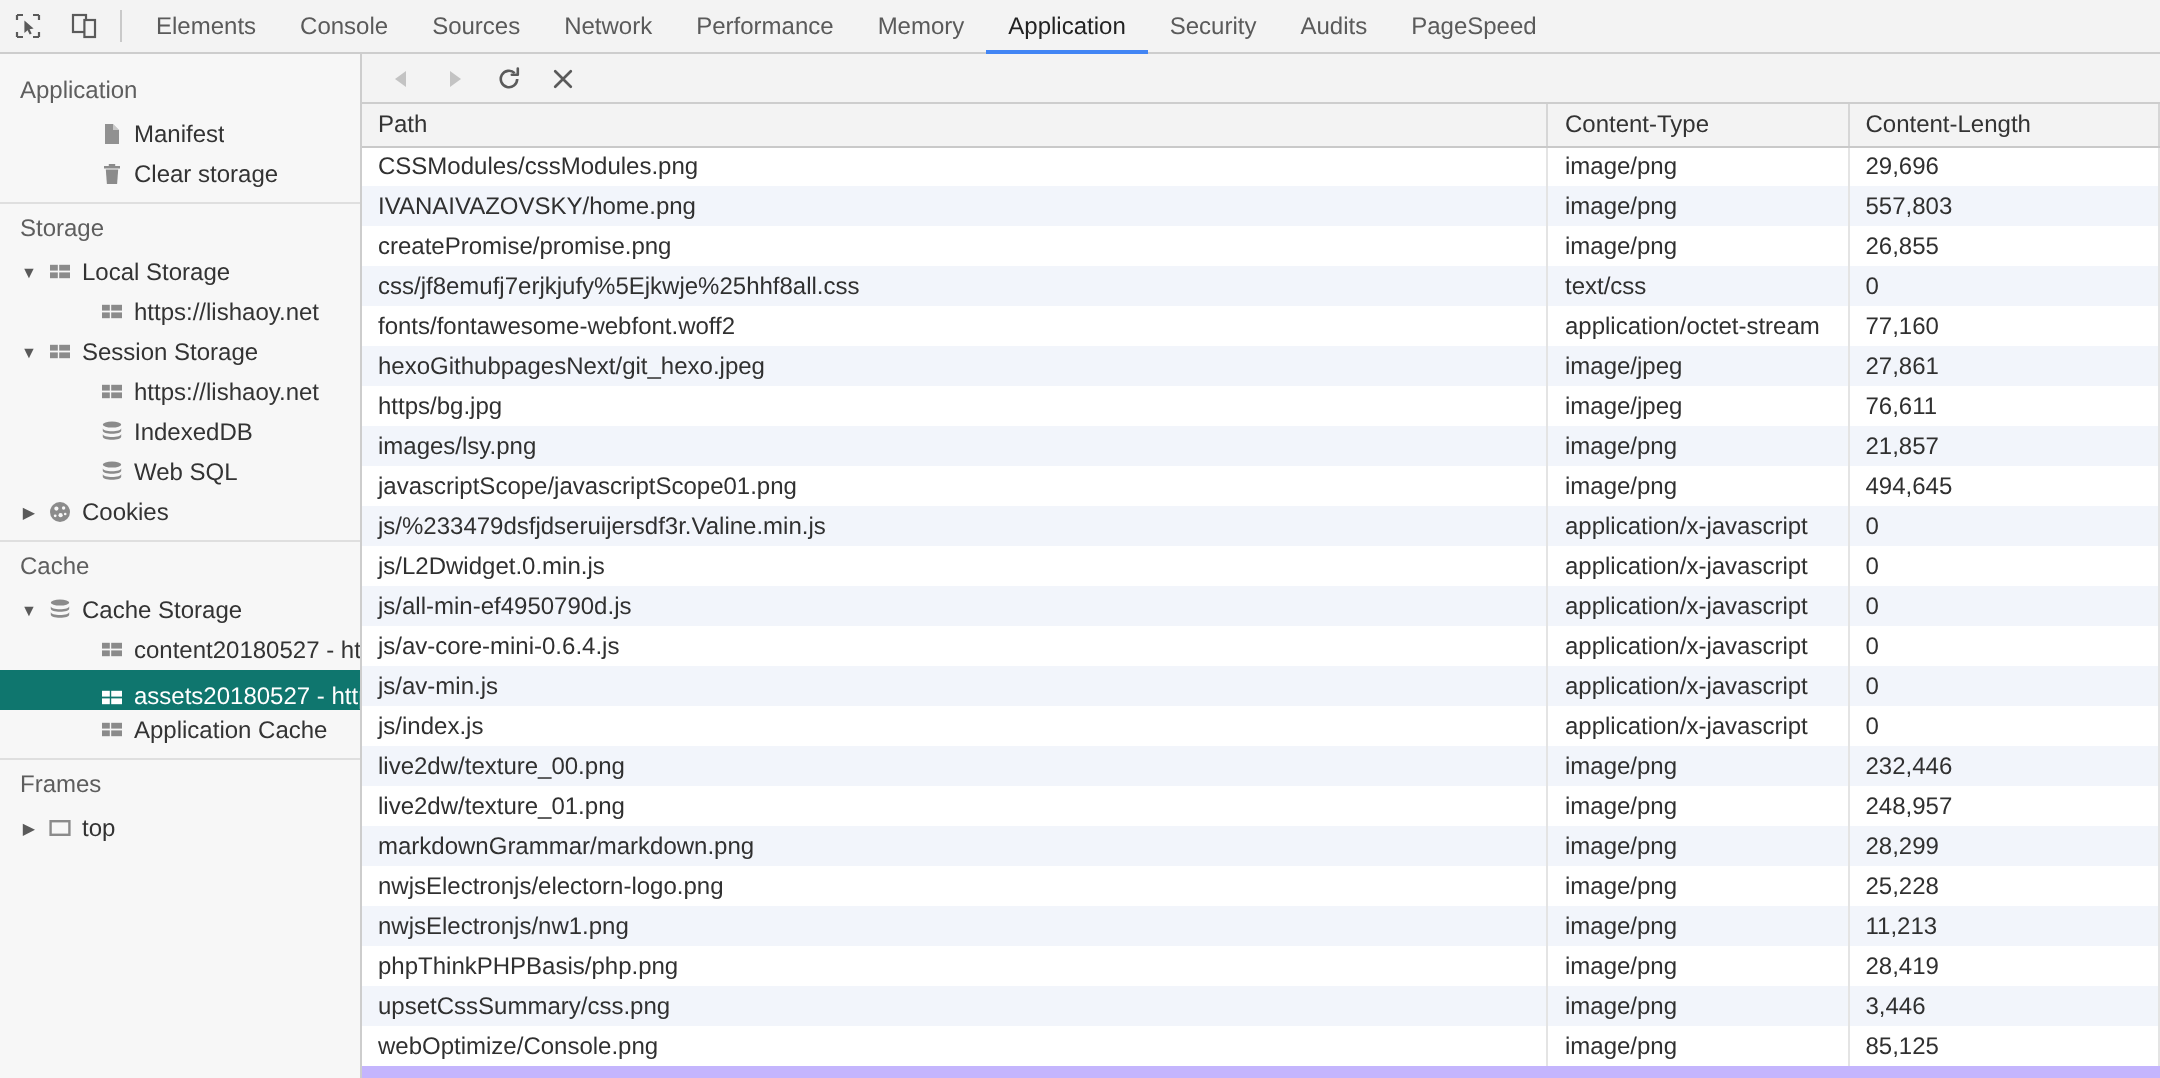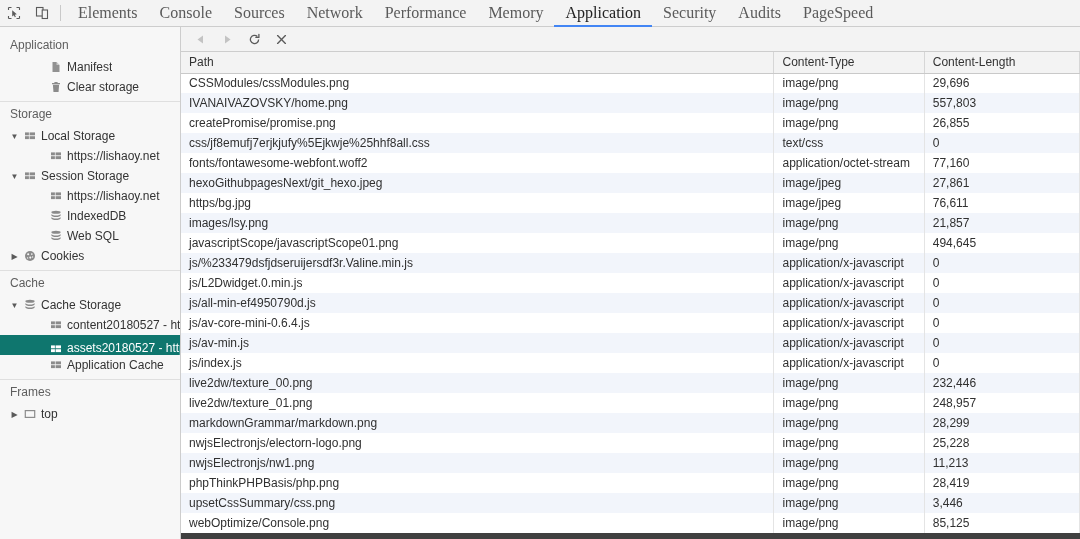--- a/index.html
+++ b/index.html
@@ -27,26 +27,25 @@
   }
   .tool-btn svg { display: block; }
   .tb-sep {
     width: 1px; background: #c9c9c9;
     margin: 5px 6px 5px 4px;
   }
   #tabs-list { display: flex; align-items: stretch; }
   .tab {
     display: flex; align-items: center;
     padding: 0 11px;
-    font-size: 16px;
+    font-size: 12px;
     color: #5a5a5a;
     white-space: nowrap;
     border-bottom: 2px solid transparent;
     margin-bottom: -1px;
-    font-family: Liberation Serif, serif;
   }
   .tab.active {
     color: #222;
     border-bottom-color: #4285f4;
   }
 
   
   #main { display: flex; height: 512px; }
 
   
@@ -89,21 +88,21 @@
     width: 17px; min-width: 17px;
     display: flex; align-items: center; justify-content: center;
     color: #8b8b8b;
   }
   .sb-icon svg { display: block; }
   .sb-label { padding-left: 3px; overflow: hidden; text-overflow: clip; }
   .ind-0 { padding-left: 8px; }
   .ind-1 { padding-left: 34px; }
 
   
-  #content { flex: 1; display: flex; flex-direction: column; overflow: hidden; background:#404040;}
+  #content { flex: 1; display: flex; flex-direction: column; overflow: hidden; background:#c4b5fd;}
   #content-toolbar {
     height: 25px; min-height: 25px;
     display: flex; align-items: center;
     background: #f3f3f3;
     border-bottom: 1px solid #cdcdcd;
     padding-left: 6px;
   }
   .ct-btn {
     width: 27px; height: 25px;
     display: flex; align-items: center; justify-content: center;

